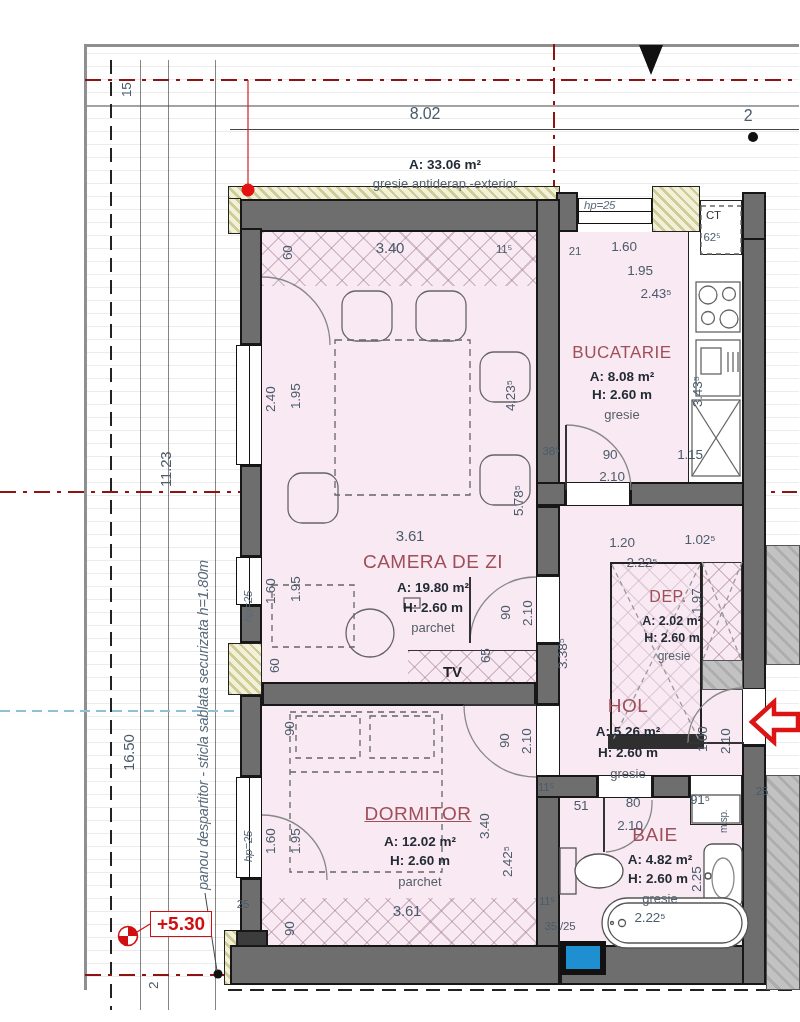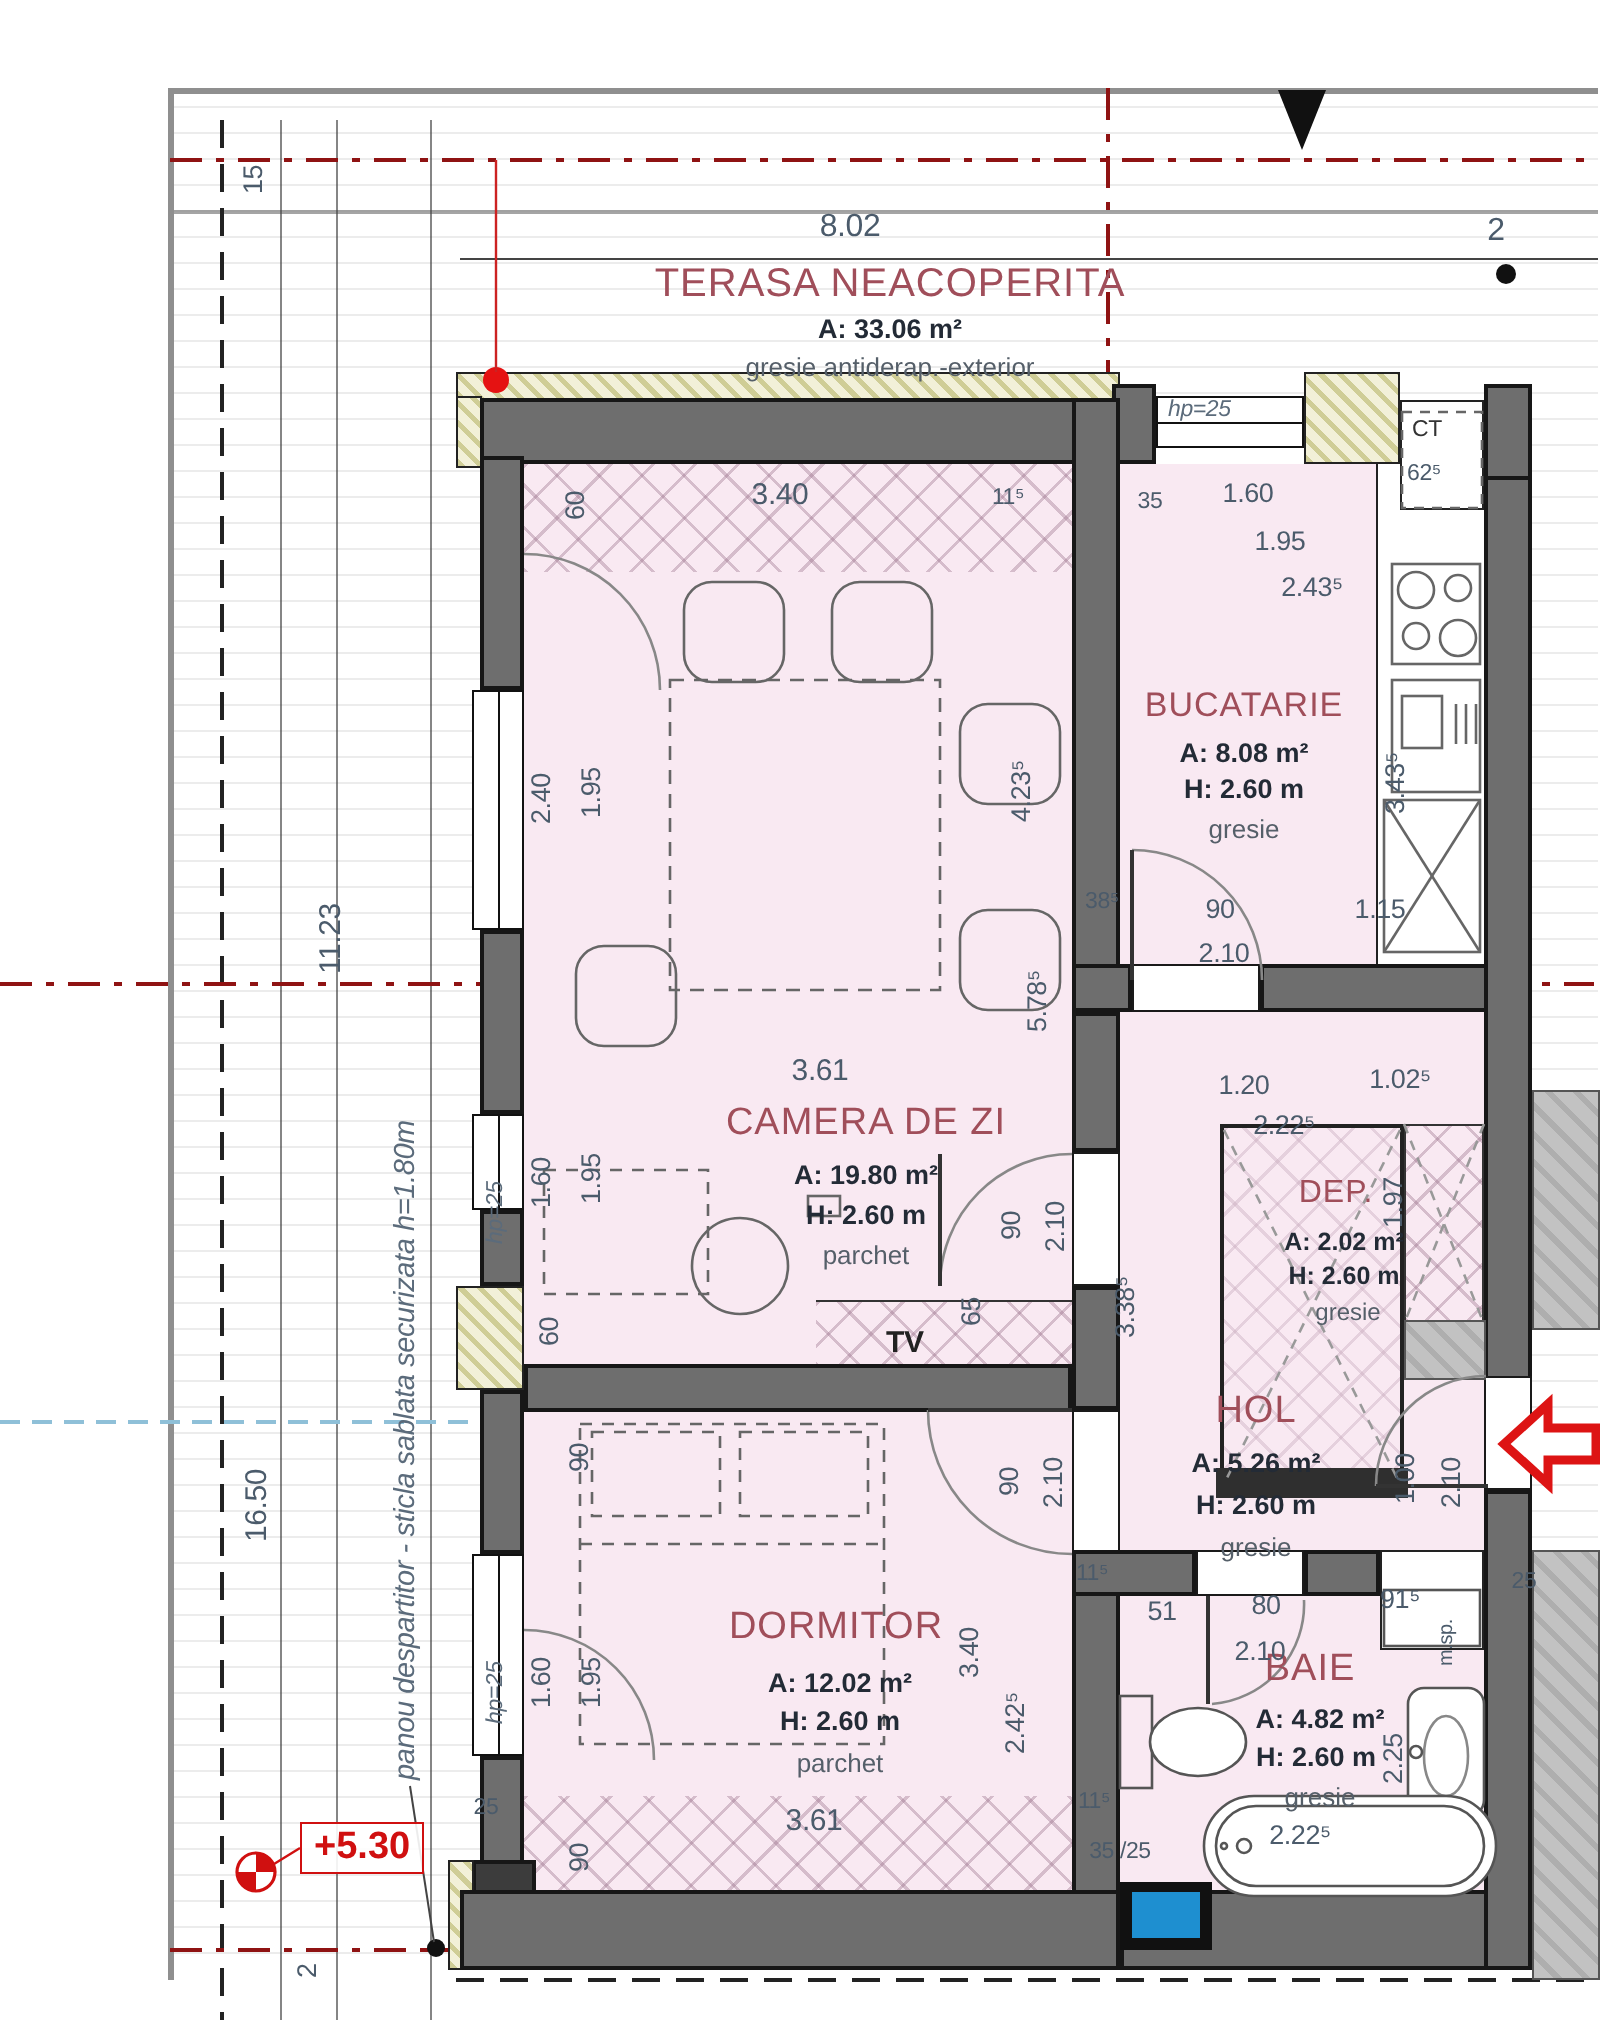--- a/index.html
+++ b/index.html
@@ -222,21 +222,20 @@
       <path d="M128 936 L128 926.5 A9.5 9.5 0 0 1 137.5 936 Z" fill="#d01010"></path>
       <path d="M128 936 L128 945.5 A9.5 9.5 0 0 1 118.5 936 Z" fill="#d01010"></path>
       <line x1="137" y1="932" x2="150" y2="924" stroke="#d01010" stroke-width="1.2"></line>
     </g>
 
     <polygon points="752,722 774,702 774,714 798,714 798,730 774,730 774,742" fill="#ffffff" stroke="#dd1414" stroke-width="4.5"></polygon>
   </svg>
 
 
 
-  <div class="room-name" style="left:445px;top:131px;font-size:20px;">TERASA NEACOPERITA</div>
   <div class="room-sub" style="left:445px;top:157px;">A: 33.06 m²</div>
   <div class="room-floor" style="left:445px;top:176px;">gresie antiderap.-exterior</div>
 
   <div class="room-name" style="left:622px;top:343px;font-size:17px;">BUCATARIE</div>
   <div class="room-sub" style="left:622px;top:369px;">A: 8.08 m²</div>
   <div class="room-sub" style="left:622px;top:387px;">H: 2.60 m</div>
   <div class="room-floor" style="left:622px;top:407px;">gresie</div>
 
   <div class="room-name" style="left:433px;top:551px;">CAMERA DE ZI</div>
   <div class="room-sub" style="left:433px;top:580px;">A: 19.80 m²</div>
@@ -246,21 +245,21 @@
   <div class="room-name" style="left:668px;top:588px;font-size:16px;">DEP.</div>
   <div class="room-sub" style="left:672px;top:614px;font-size:12.5px;">A: 2.02 m²</div>
   <div class="room-sub" style="left:672px;top:631px;font-size:12.5px;">H: 2.60 m</div>
   <div class="room-floor" style="left:674px;top:649px;font-size:12px;">gresie</div>
 
   <div class="room-name" style="left:628px;top:695px;">HOL</div>
   <div class="room-sub" style="left:628px;top:724px;">A: 5.26 m²</div>
   <div class="room-sub" style="left:628px;top:745px;">H: 2.60 m</div>
   <div class="room-floor" style="left:628px;top:766px;">gresie</div>
 
-  <div class="room-name" style="left:418px;top:803px;">DORMITOR</div>
+  <div class="room-name" style="left:418px;top:803px;text-decoration:underline;">DORMITOR</div>
   <div class="room-sub" style="left:420px;top:834px;">A: 12.02 m²</div>
   <div class="room-sub" style="left:420px;top:853px;">H: 2.60 m</div>
   <div class="room-floor" style="left:420px;top:874px;">parchet</div>
 
   <div class="room-name" style="left:655px;top:824px;">BAIE</div>
   <div class="room-sub" style="left:660px;top:852px;">A: 4.82 m²</div>
   <div class="room-sub" style="left:658px;top:871px;">H: 2.60 m</div>
   <div class="room-floor" style="left:660px;top:891px;">gresie</div>
 
   <div class="lvl">+5.30</div>
@@ -269,21 +268,21 @@
   <div class="dim s" style="left:706px;top:210px;color:#333;">CT</div>
   <div class="dim v s" style="left:719px;top:833px;font-size:10px;">m.sp.</div>
   <div class="dim s it" style="left:584px;top:200px;">hp=25</div>
   <div class="dim v s it" style="left:243px;top:622px;">hp=25</div>
   <div class="dim v s it" style="left:243px;top:862px;">hp=25</div>
 
   <div class="dim c" style="left:425px;top:106px;font-size:16px;">8.02</div>
   <div class="dim c" style="left:748px;top:108px;font-size:16px;">2</div>
   <div class="dim c" style="left:390px;top:240px;font-size:15px;">3.40</div>
   <div class="dim c s" style="left:504px;top:244px;">11⁵</div>
-  <div class="dim c s" style="left:575px;top:246px;">35</div>
+  <div class="dim c s" style="left:575px;top:246px;">21</div>
   <div class="dim c" style="left:624px;top:240px;">1.60</div>
   <div class="dim c" style="left:640px;top:264px;">1.95</div>
   <div class="dim c" style="left:656px;top:287px;">2.43⁵</div>
   <div class="dim c s" style="left:551px;top:446px;">38⁵</div>
   <div class="dim c" style="left:610px;top:448px;">90</div>
   <div class="dim c" style="left:612px;top:470px;">2.10</div>
   <div class="dim c" style="left:690px;top:448px;">1.15</div>
   <div class="dim c" style="left:410px;top:528px;font-size:15px;">3.61</div>
   <div class="dim c" style="left:622px;top:536px;">1.20</div>
   <div class="dim c" style="left:700px;top:533px;">1.02⁵</div>

